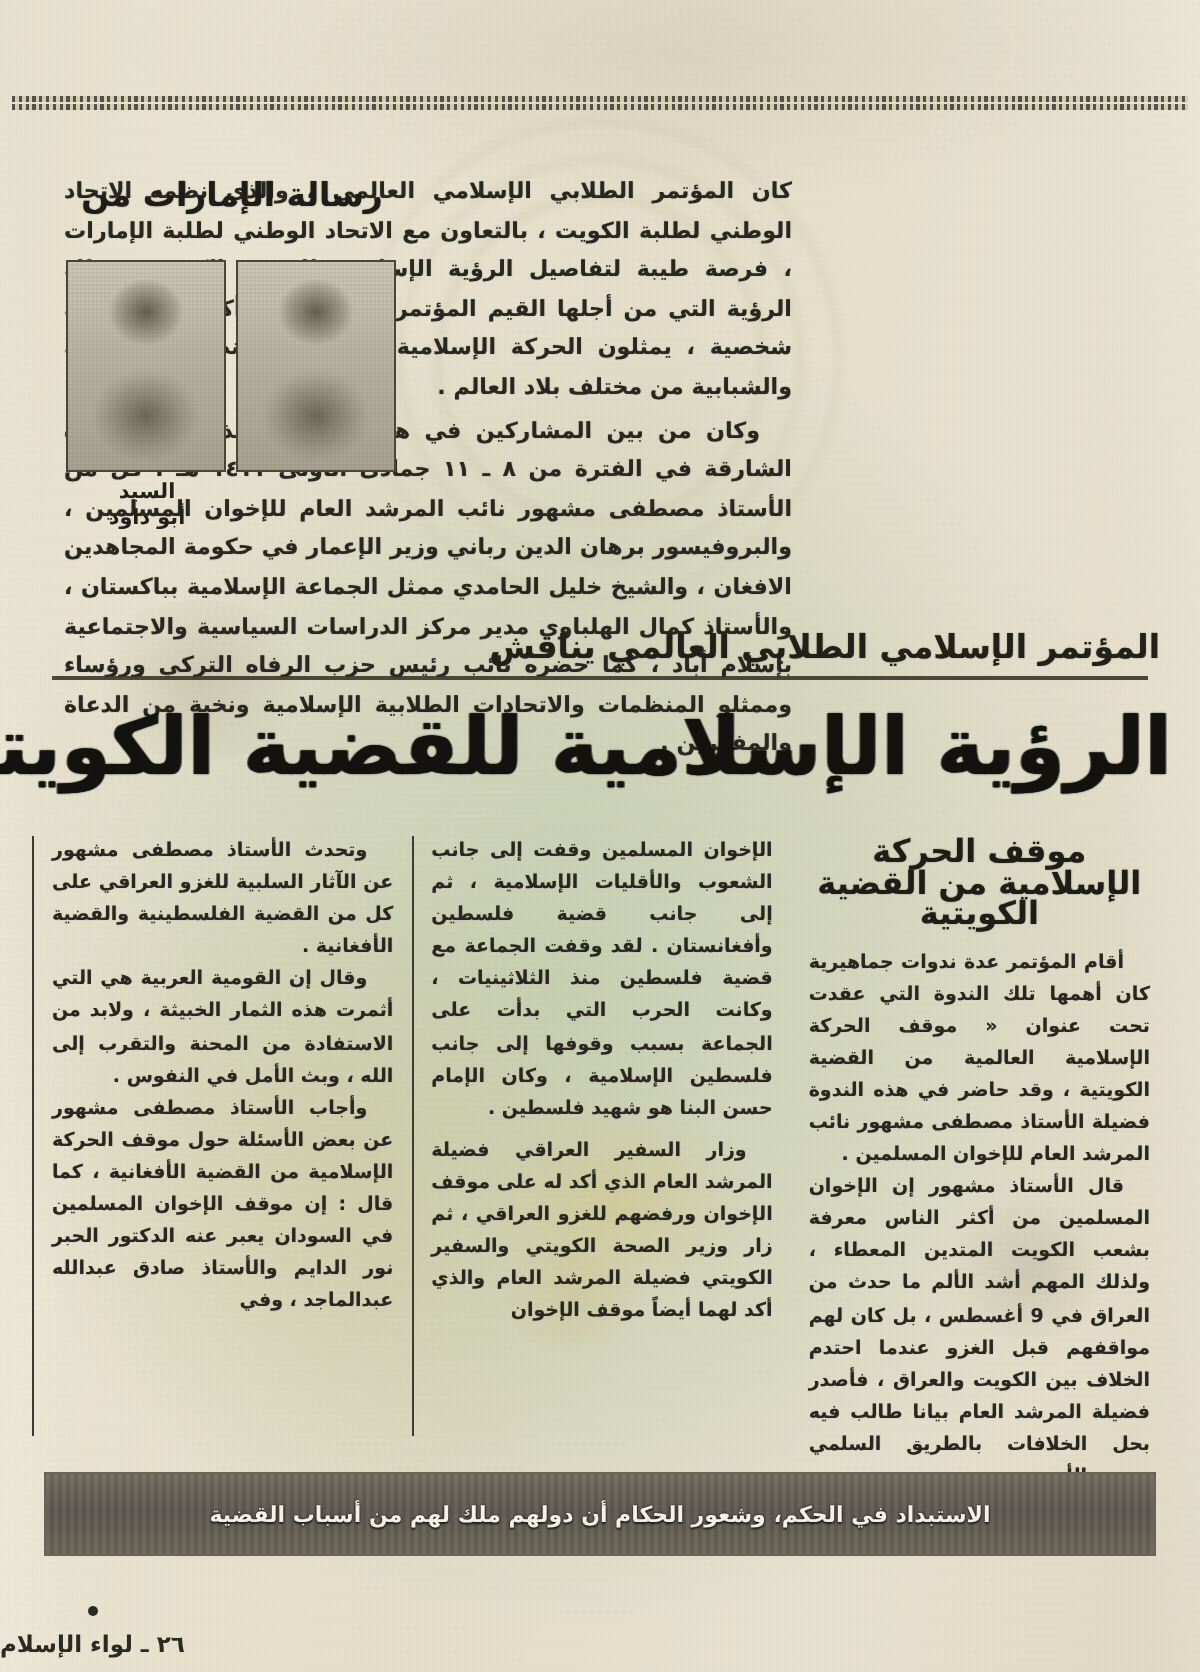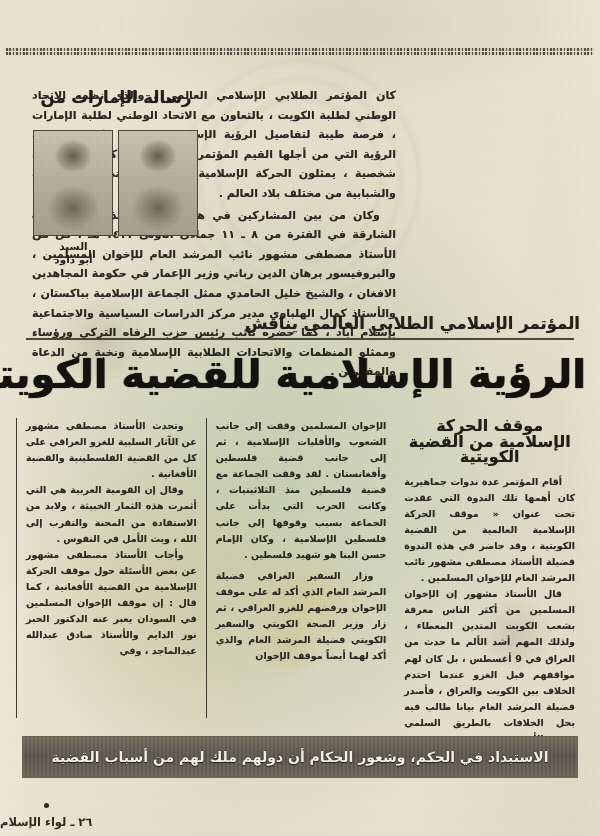--- a/index.html
+++ b/index.html
@@ -259,21 +259,21 @@
     border: 1.3px solid #6a6354;
     background:
       repeating-linear-gradient(90deg, rgba(255,255,255,0.05) 0px, rgba(255,255,255,0.05) 2px, rgba(0,0,0,0.05) 2px, rgba(0,0,0,0.05) 4px),
       linear-gradient(180deg, #6f6a5c 0%, #5d5850 48%, #6a6457 100%);
     display: flex;
     align-items: center;
     justify-content: center;
     overflow: hidden;
   }
   .banner-text {
-    font-size: 14px;
+    font-size: 11px;
     font-weight: 700;
     color: #f3f0e6;
     letter-spacing: .2px;
     white-space: nowrap;
     text-shadow: 0 0 1.5px rgba(0,0,0,.8), 0 1px 1px rgba(0,0,0,.55);
     padding: 0 6px;
   }
 
   
   .footer {

